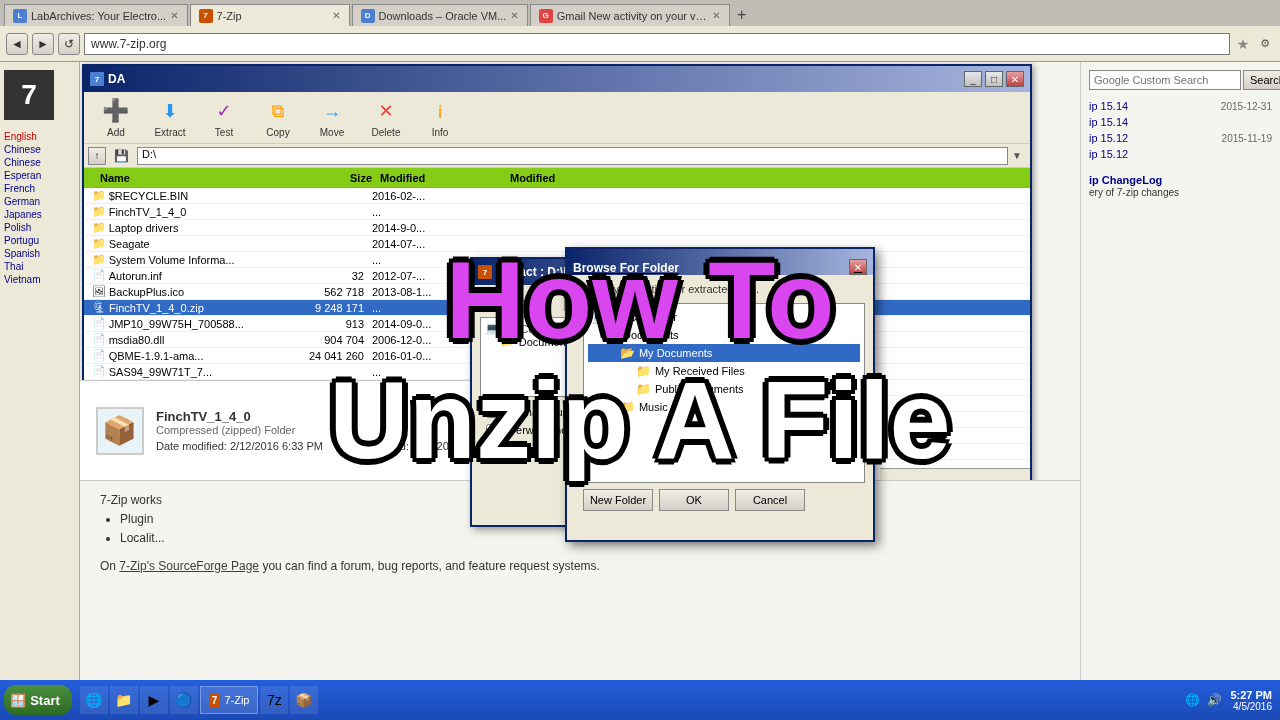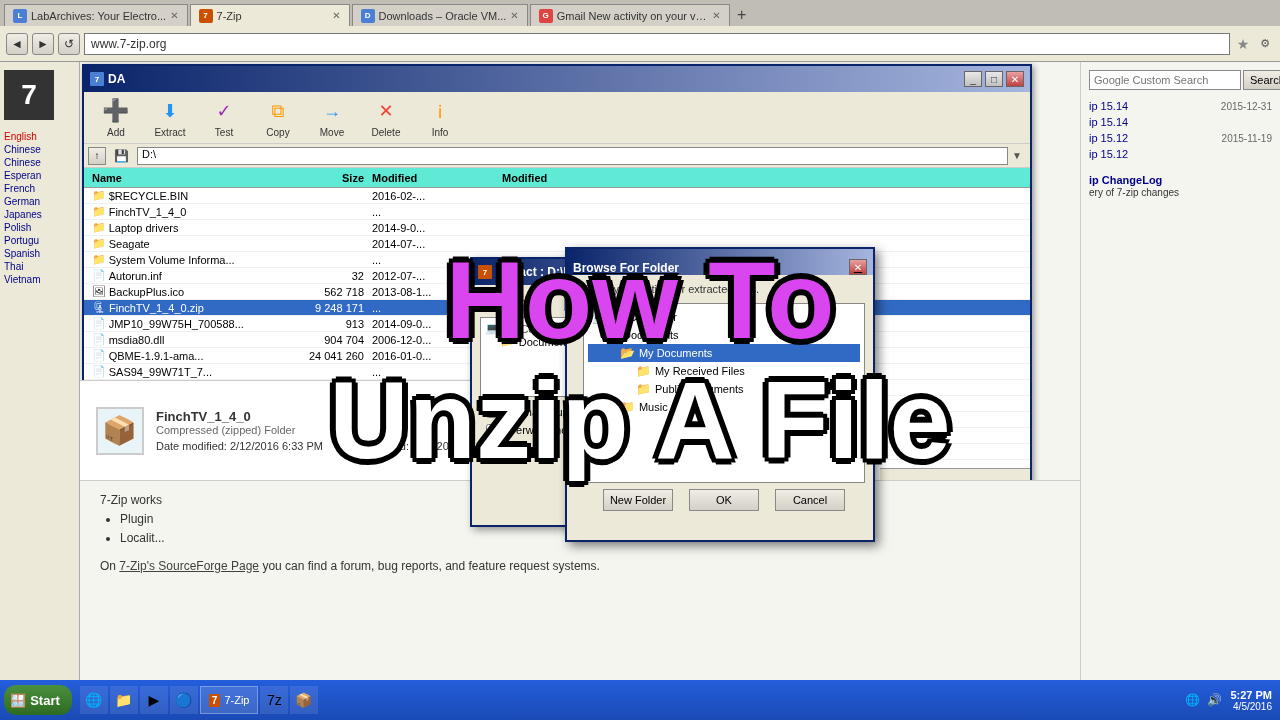--- a/index.html
+++ b/index.html
@@ -338,27 +338,27 @@
       height: 18px;
       background: white;
       border: 1px solid #888;
       font-size: 11px;
       padding: 0 4px;
     }
 
     
     .file-list-header {
       height: 20px;
-      background: #5eead4;
+      background: #84cc16;
       display: flex;
       align-items: center;
       border-bottom: 1px solid #999;
       font-size: 11px;
       font-weight: bold;
-      padding: 0 4px;
+      padding: 0 12px;
     }
 
     .file-col-name { width: 200px; padding: 0 4px; }
     .file-col-size { width: 80px; text-align: right; padding: 0 4px; }
     .file-col-modified { width: 130px; padding: 0 4px; }
 
     .file-list {
       height: 280px;
       background: white;
       overflow-y: auto;
@@ -520,22 +520,22 @@
       color: white;
     }
 
     .tree-icon { font-size: 12px; }
     .folder-open { color: #FFB300; }
     .folder-closed { color: #FFB300; }
     .computer-icon { color: #555; }
 
     .browse-buttons {
       display: flex;
-      justify-content: center;
-      gap: 16px;
+      justify-content: flex-start;
+      gap: 6px;
       padding: 6px 0 0 0;
     }
 
     .dialog-btn {
       width: 70px;
       height: 22px;
       background: linear-gradient(to bottom, #f0ede4, #d4d0c8);
       border: 1px solid #888;
       font-size: 11px;
       cursor: pointer;

